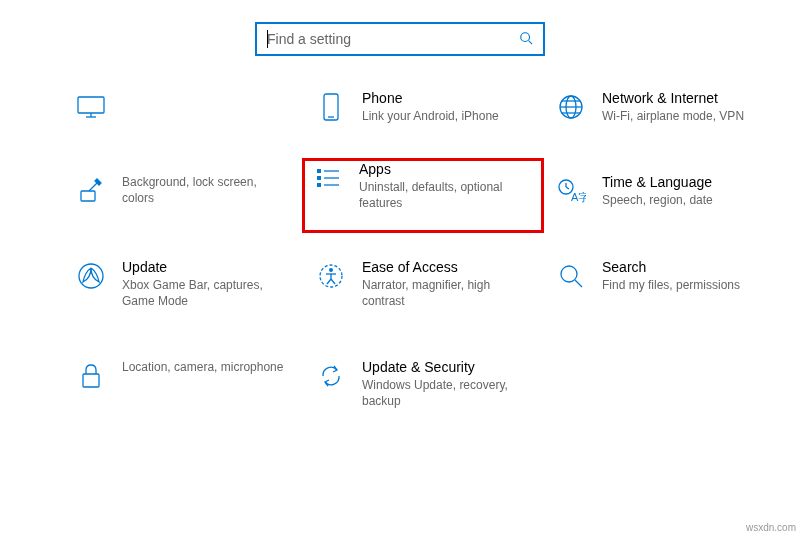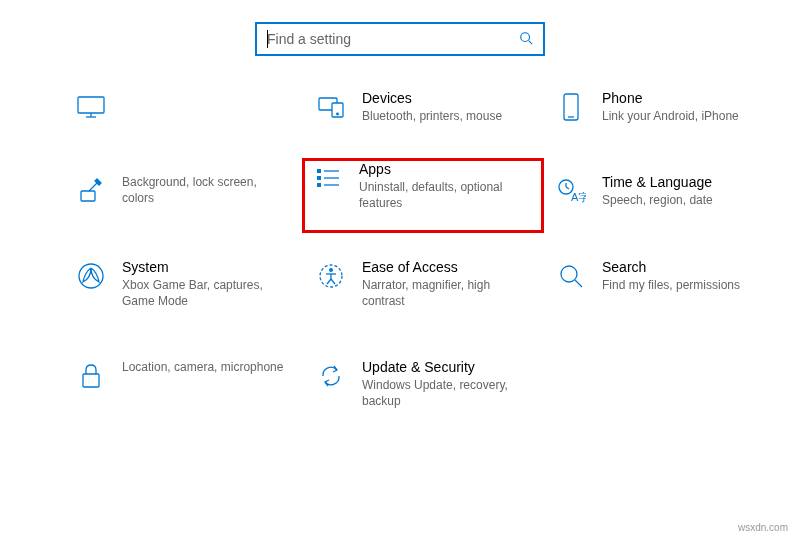--- a/index.html
+++ b/index.html
@@ -91,21 +91,21 @@
       line-height: 1.35;
     }
     .highlight {
       border: 3px solid #e60000;
       padding: 0 6px 18px 6px;
       margin: -10px -6px -18px -6px;
     }
     .watermark {
       position: absolute;
       bottom: 4px;
-      right: 12px;
+      right: 4px;
       font-size: 10px;
       color: #999;
     }
     svg { stroke: #0078d4; stroke-width: 1.3; fill: none; }
   </style>
 </head>
 <body>
 
 <div class="search-container">
   <div class="search-box">
@@ -125,47 +125,49 @@
   <div class="tile">
     <div class="tile-icon">
       <svg width="30" height="26" viewBox="0 0 30 26">
           <rect x="2" y="3" width="26" height="16" rx="1"></rect>
           <line x1="10" y1="23" x2="20" y2="23"></line>
           <line x1="15" y1="19" x2="15" y2="23"></line>
         </svg>
     </div>
   </div>
 
-  <div class="tile">
-    <div class="tile-icon">
-      <svg width="30" height="26" viewBox="0 0 30 26">
-          <rect x="3" y="4" width="18" height="12" rx="1"></rect>
-          <rect x="16" y="9" width="11" height="14" rx="1" fill="#fff"></rect>
-          <circle cx="21.5" cy="20" r="0.8" fill="#0078d4"></circle>
-        </svg>
-    </div>
-    <div class="tile-text">
-      <div class="tile-title">Devices</div>
-      <div class="tile-desc">Bluetooth, printers, mouse</div>
-    </div>
-  </div>
 
   <div class="tile">
     <div class="tile-icon">
       <svg width="20" height="30" viewBox="0 0 20 30">
           <rect x="3" y="2" width="14" height="26" rx="2"></rect>
           <line x1="7" y1="25" x2="13" y2="25"></line>
         </svg>
     </div>
     <div class="tile-text">
       <div class="tile-title">Phone</div>
       <div class="tile-desc">Link your Android, iPhone</div>
     </div>
   </div>
 
+  <div class="tile">
+    <div class="tile-icon">
+      <svg width="28" height="28" viewBox="0 0 28 28">
+          <circle cx="14" cy="14" r="11"></circle>
+          <ellipse cx="14" cy="14" rx="5" ry="11"></ellipse>
+          <line x1="3" y1="14" x2="25" y2="14"></line>
+          <line x1="5" y1="8" x2="23" y2="8"></line>
+          <line x1="5" y1="20" x2="23" y2="20"></line>
+        </svg>
+    </div>
+    <div class="tile-text">
+      <div class="tile-title">Network &amp; Internet</div>
+      <div class="tile-desc">Wi-Fi, airplane mode, VPN</div>
+    </div>
+  </div>
 
   <div class="tile">
     <div class="tile-icon">
       <svg width="28" height="28" viewBox="0 0 28 28">
           <rect x="4" y="14" width="14" height="10" rx="1"></rect>
           <line x1="12" y1="14" x2="22" y2="4"></line>
           <path d="M20 2 L24 6 L22 8 L18 4 Z" fill="#0078d4"></path>
         </svg>
     </div>
     <div class="tile-text">
@@ -207,21 +209,21 @@
   </div>
 
   <div class="tile">
     <div class="tile-icon">
       <svg width="28" height="28" viewBox="0 0 28 28">
           <circle cx="14" cy="14" r="12"></circle>
           <path d="M14 6 Q8 10 6 20 Q14 16 14 6 Q14 16 22 20 Q20 10 14 6"></path>
         </svg>
     </div>
     <div class="tile-text">
-      <div class="tile-title">System</div>
+      <div class="tile-title">Update</div>
       <div class="tile-desc">Xbox Game Bar, captures, Game Mode</div>
     </div>
   </div>
 
   <div class="tile">
     <div class="tile-icon">
       <svg width="28" height="28" viewBox="0 0 28 28">
           <circle cx="14" cy="14" r="11" stroke-dasharray="3 2"></circle>
           <circle cx="14" cy="8" r="2" fill="#0078d4" stroke="none"></circle>
           <line x1="9" y1="12" x2="19" y2="12"></line>

